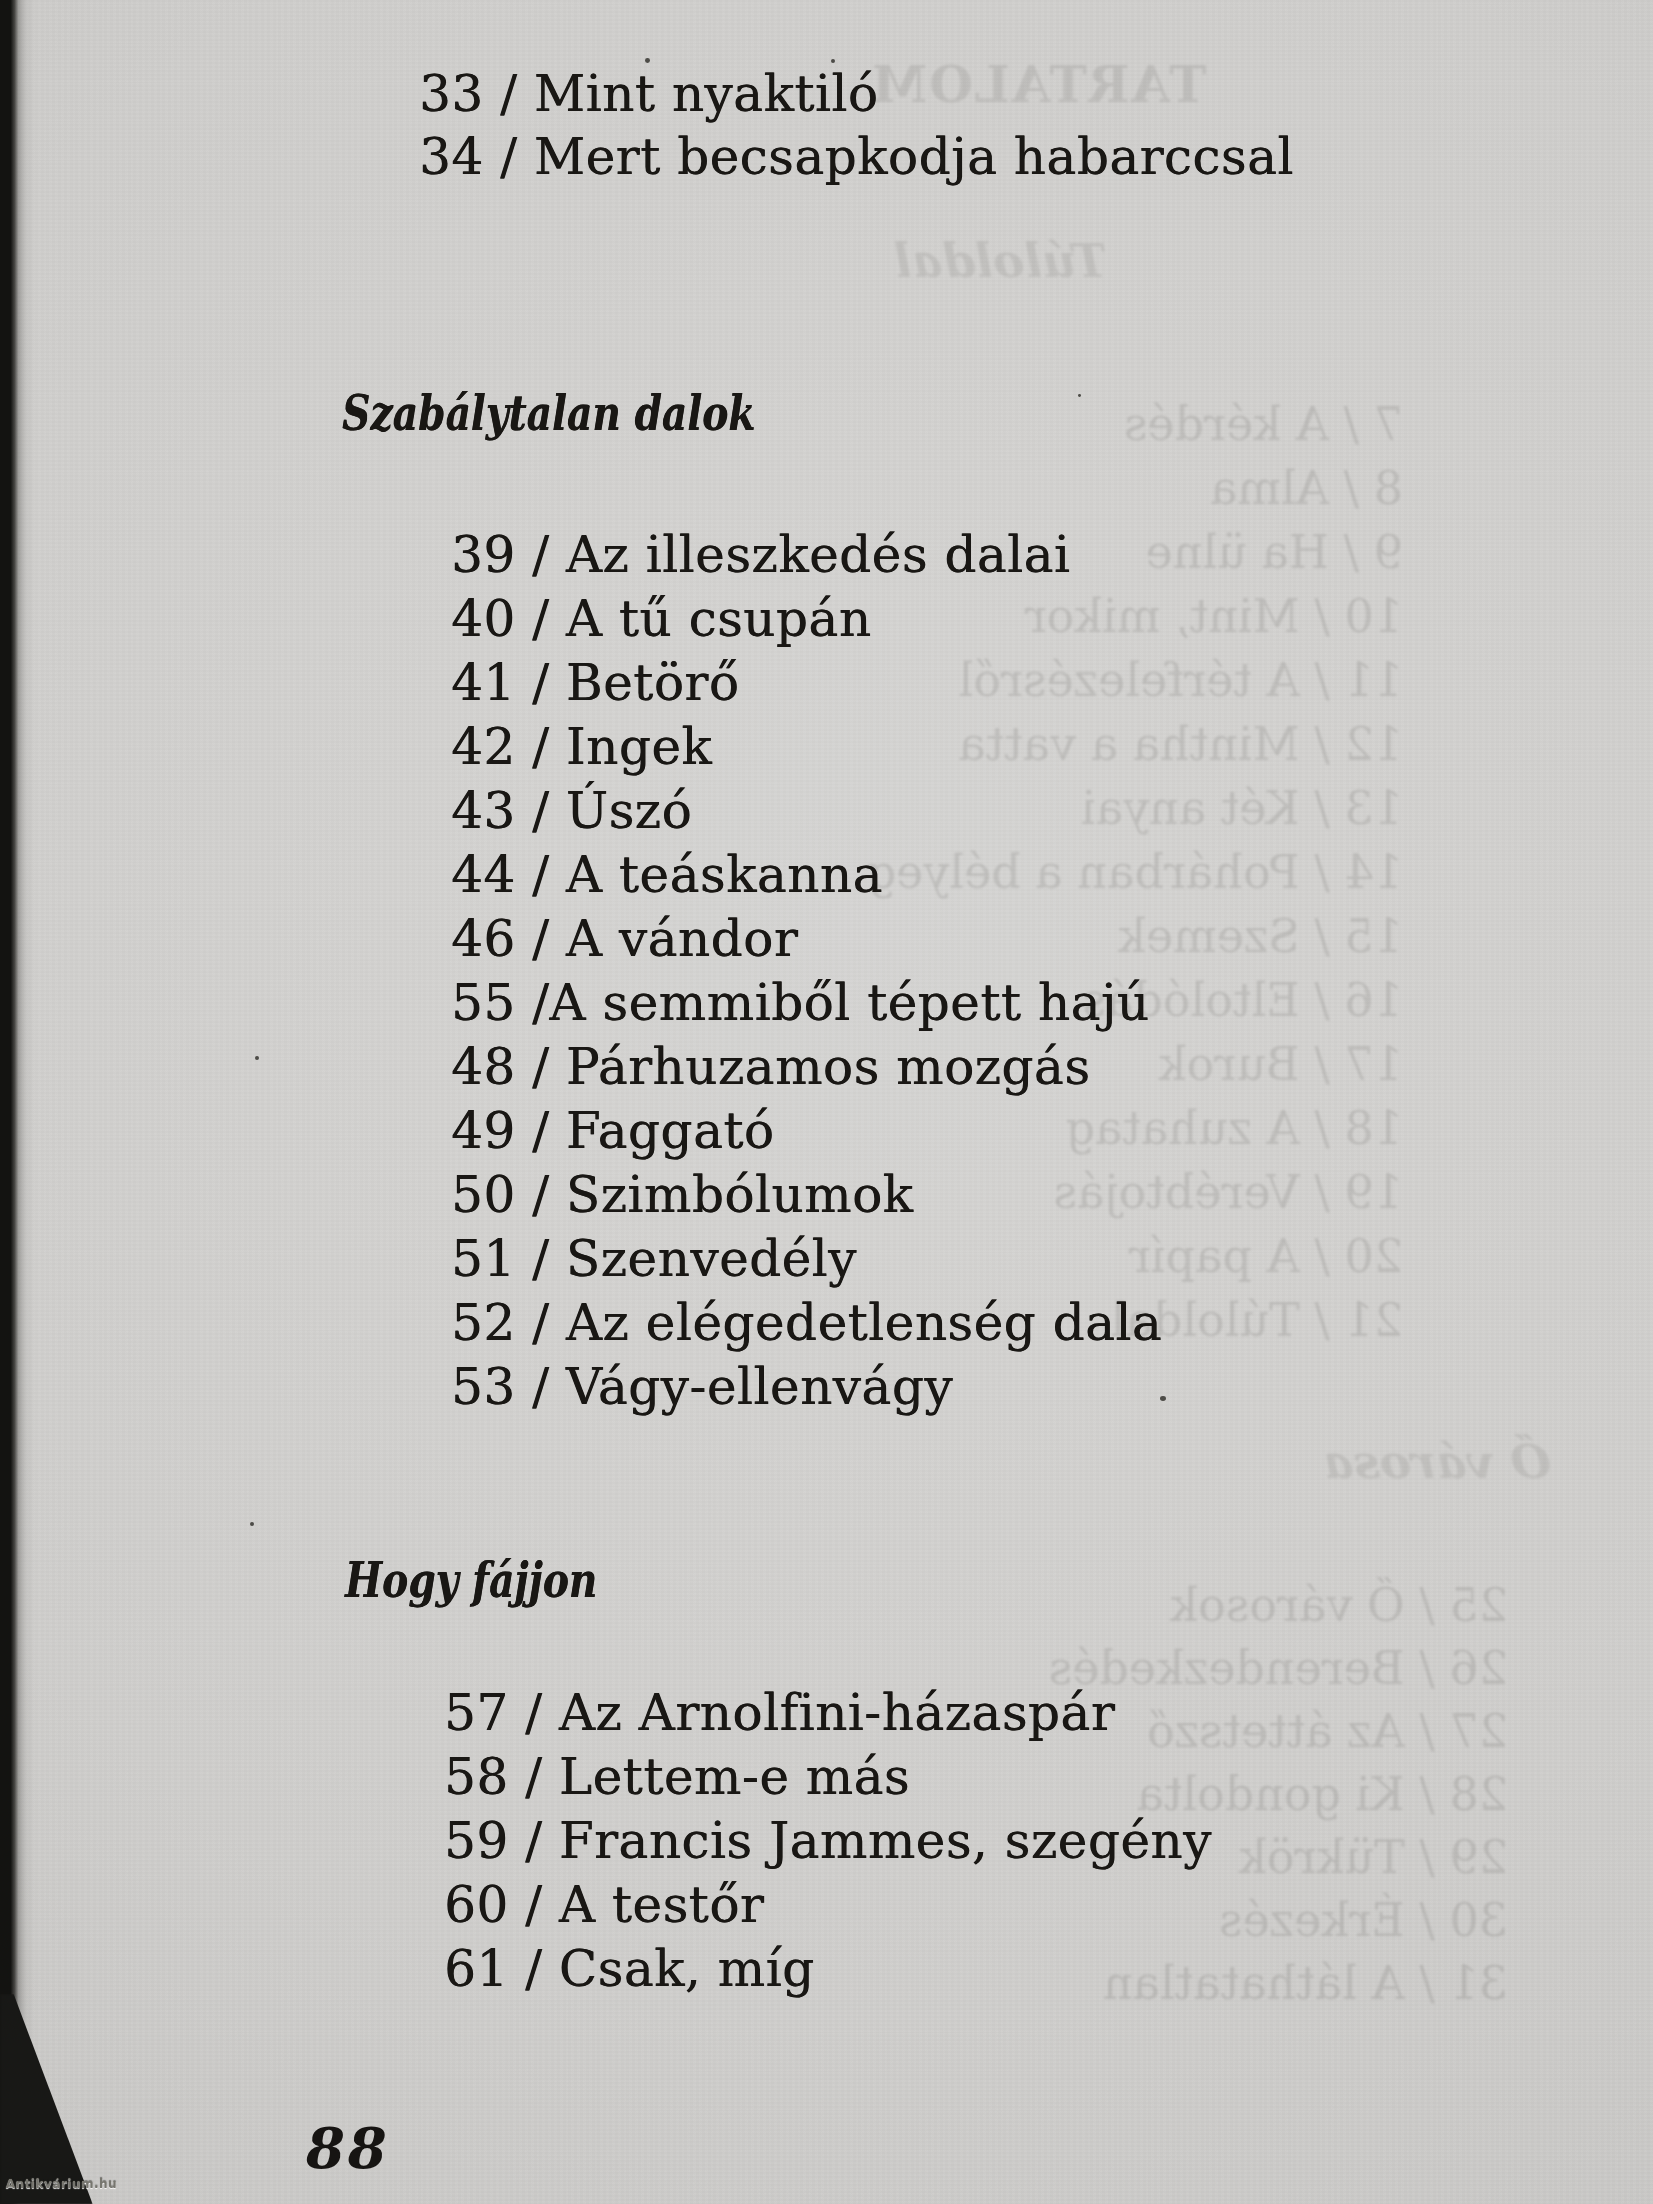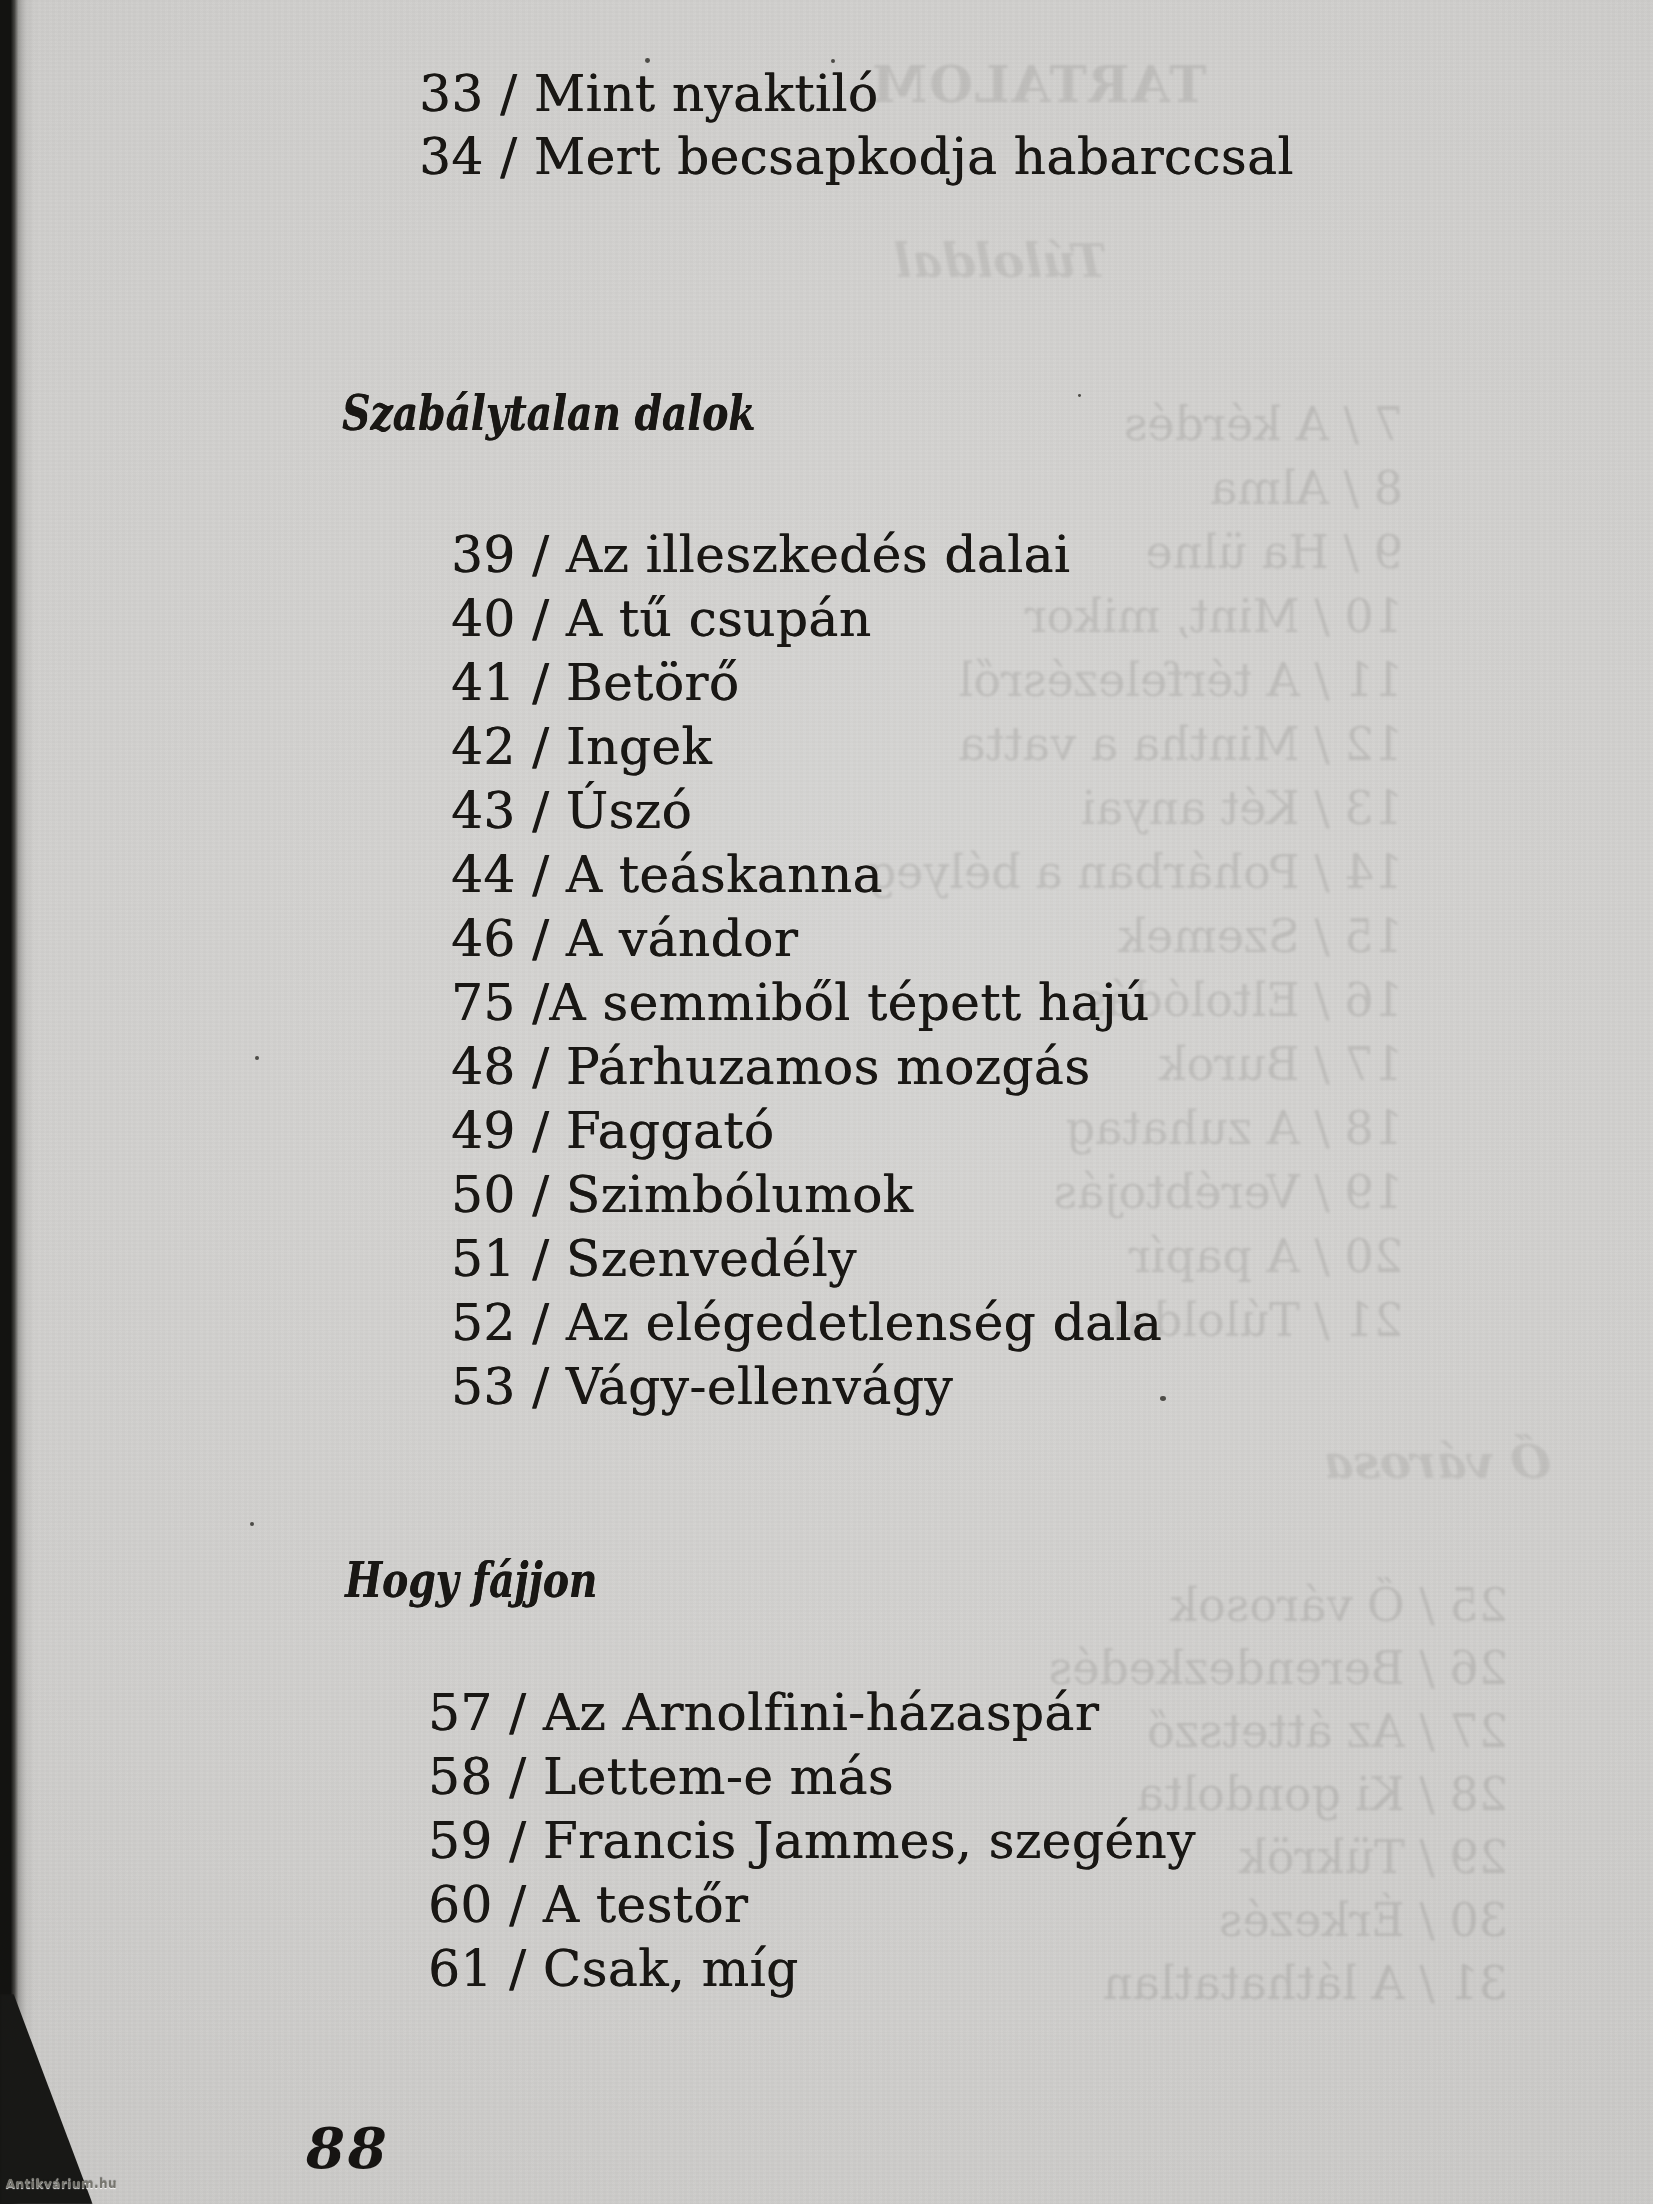--- a/index.html
+++ b/index.html
@@ -48,21 +48,21 @@
   .ghost-line{white-space:pre;}
 
   
   .toc-group{
     position:absolute;font-size:50px;color:#191714;
     letter-spacing:0.5px;text-shadow:0.5px 0 0 currentColor;
   }
   .toc-line{white-space:pre;}
   .group-a{left:419px;top:63px;line-height:63px;}
   .group-b{left:451px;top:516px;line-height:64px;margin-top:7px;}
-  .group-c{left:428px;top:1681px;line-height:64px;}
+  .group-c{left:444px;top:1681px;line-height:64px;}
 
   .toc-heading{
     position:absolute;font-size:49px;font-weight:bold;font-style:italic;
     color:#191714;text-shadow:0.4px 0 0 currentColor;
     transform:scaleX(.8);transform-origin:left top;white-space:pre;
   }
   .heading-1{left:342px;top:384px;}
   .heading-2{left:345px;top:1551px;}
 
   .page-number{
@@ -98,21 +98,21 @@
 
   <div class="toc-heading heading-1">Szabálytalan dalok</div>
   <div class="toc-group group-b">
       <div class="toc-line">39 / Az illeszkedés dalai</div>
       <div class="toc-line">40 / A tű csupán</div>
       <div class="toc-line">41 / Betörő</div>
       <div class="toc-line">42 / Ingek</div>
       <div class="toc-line">43 / Úszó</div>
       <div class="toc-line">44 / A teáskanna</div>
       <div class="toc-line">46 / A vándor</div>
-      <div class="toc-line">75 /A semmiből tépett hajú</div>
+      <div class="toc-line">55 /A semmiből tépett hajú</div>
       <div class="toc-line">48 / Párhuzamos mozgás</div>
       <div class="toc-line">49 / Faggató</div>
       <div class="toc-line">50 / Szimbólumok</div>
       <div class="toc-line">51 / Szenvedély</div>
       <div class="toc-line">52 / Az elégedetlenség dala</div>
       <div class="toc-line">53 / Vágy-ellenvágy</div>
     </div>
 
   <div class="toc-heading heading-2">Hogy fájjon</div>
   <div class="toc-group group-c">

